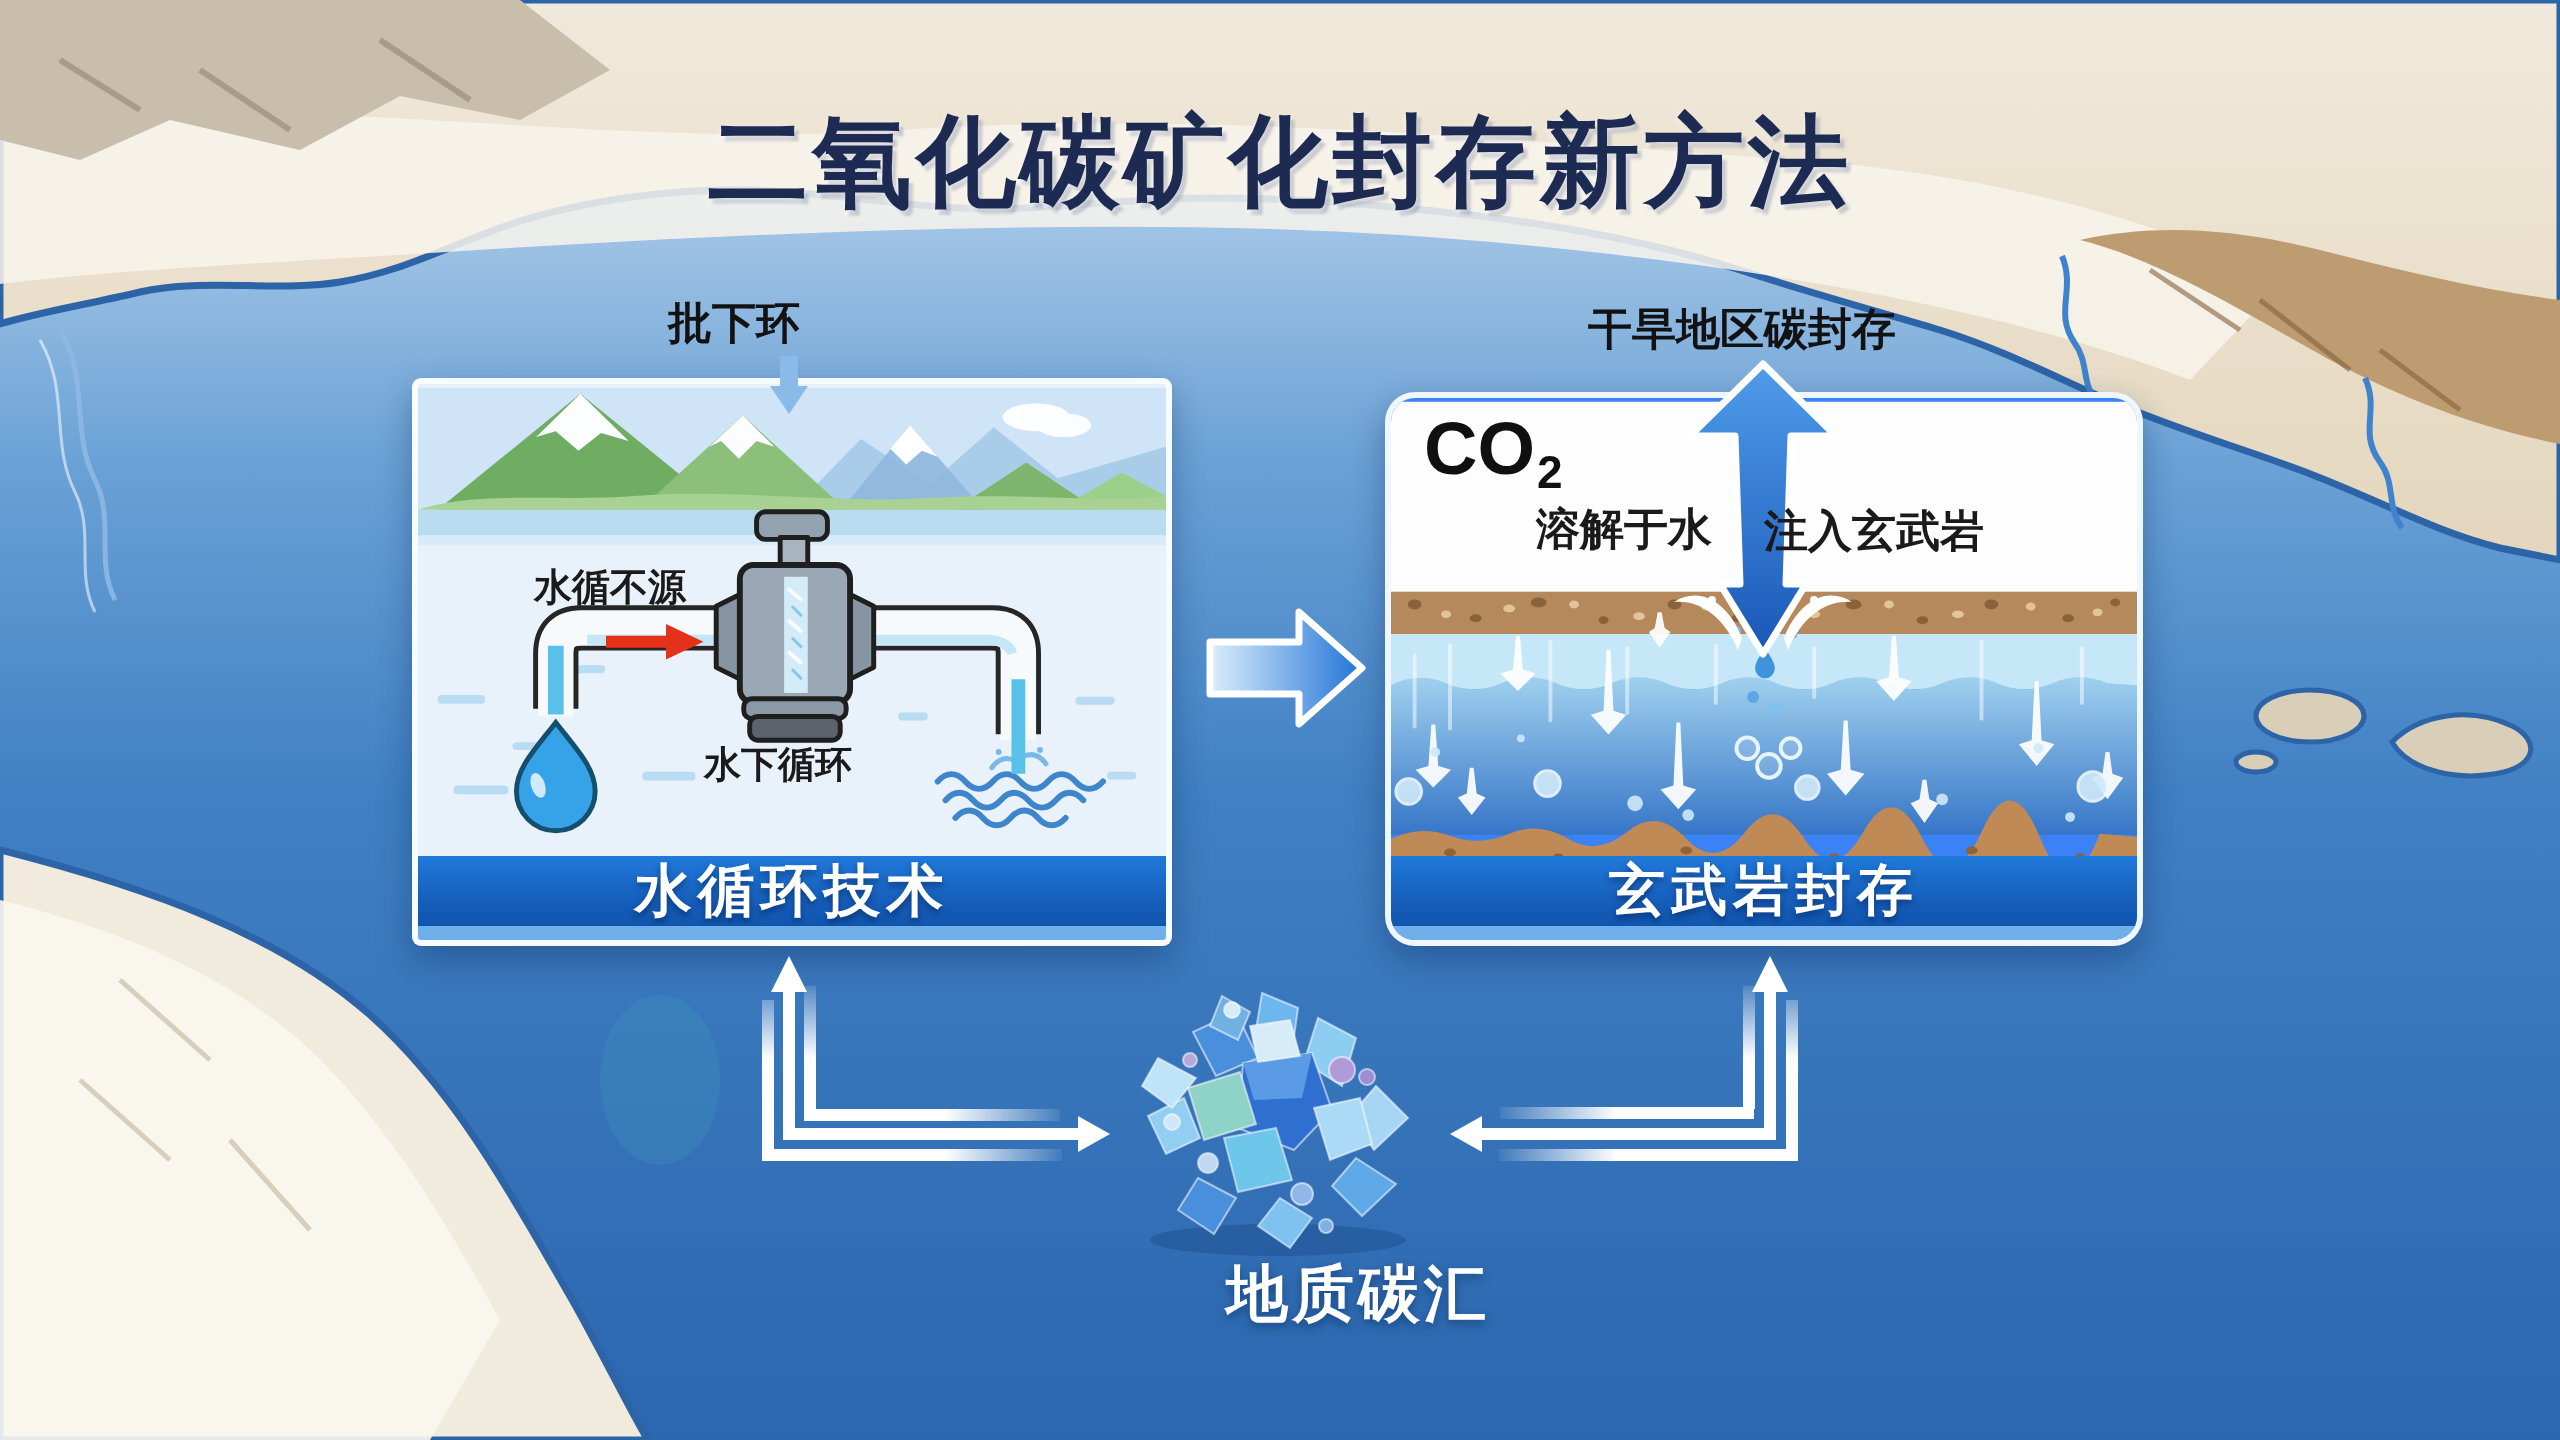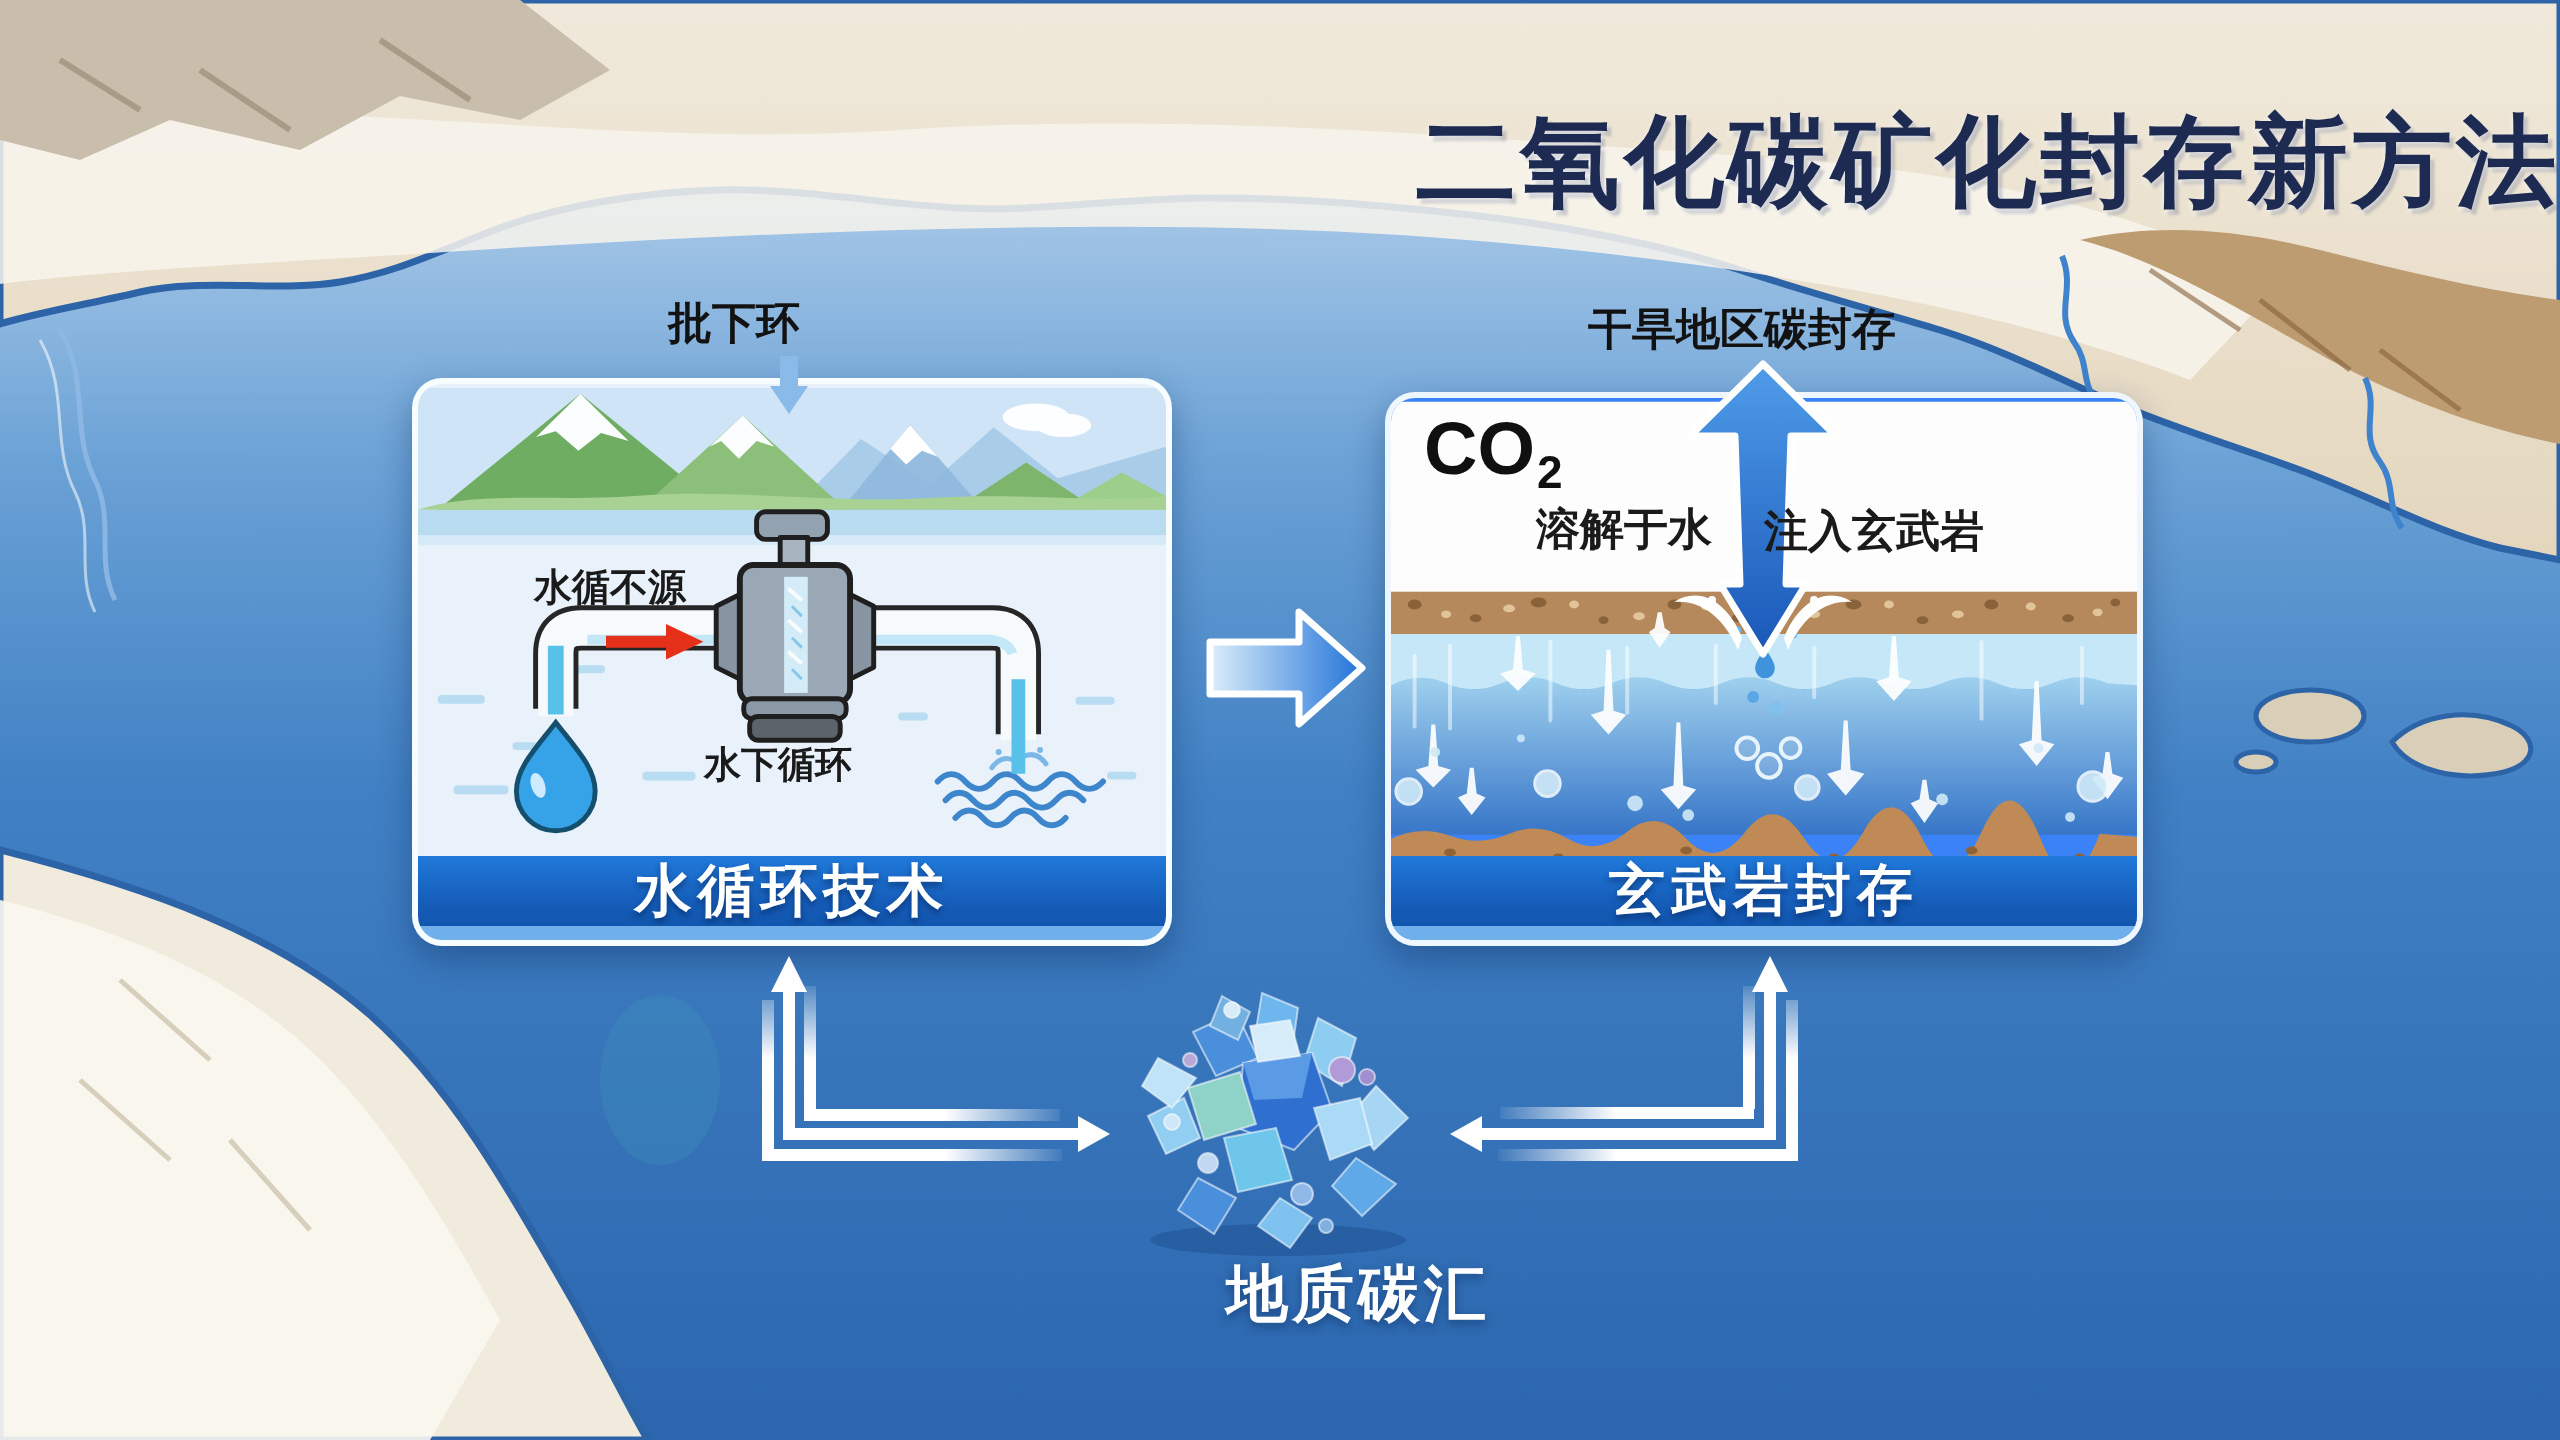--- a/index.html
+++ b/index.html
@@ -1,37 +1,37 @@
 <!DOCTYPE html>
 <html><head>
 <meta charset="utf-8">
 <style>
   html,body{margin:0;padding:0;}
   body{width:2560px;height:1440px;overflow:hidden;position:relative;
        font-family:"Liberation Sans","DejaVu Sans",sans-serif;background:#4a86c8;}
   .abs{position:absolute;}
   svg{display:block;}
   
-  .title{left:0;top:96px;width:2560px;text-align:right;font-size:100px;font-weight:900;
+  .title{left:0;top:96px;width:2560px;text-align:center;font-size:100px;font-weight:900;
          color:#1d2a52;letter-spacing:4px;z-index:7;
          text-shadow:0 3px 6px rgba(255,255,255,.65),4px 5px 3px rgba(25,40,90,.25);}
   .callout{font-size:44px;font-weight:600;color:#121212;z-index:7;text-align:left;}
   .lp-callout{left:668px;top:294px;width:240px;}
   .rp-callout{left:1588px;top:300px;width:350px;}
   .small-label{font-size:38px;font-weight:600;color:#1a1a1a;z-index:7;white-space:nowrap;}
   .lp-source{left:534px;top:562px;}
   .lp-cycle{left:704px;top:740px;font-size:37px;}
   .rp-dissolve{left:1536px;top:500px;font-size:44px;}
   .rp-inject{left:1764px;top:502px;font-size:44px;}
   .co2{left:1424px;top:406px;z-index:7;color:#101010;font-weight:800;font-size:74px;white-space:nowrap;}
   .co2 .sub{font-size:46px;font-weight:800;position:relative;top:14px;left:2px;}
   
   .panel{z-index:3;border-radius:30px;border:6px solid rgba(248,252,255,.95);
          box-shadow:0 14px 34px rgba(15,45,95,.4);overflow:hidden;box-sizing:border-box;}
-  .left-panel{left:412px;top:378px;width:760px;height:568px;background:#e9f1fa;}
+  .left-panel{left:412px;top:378px;width:760px;height:568px;background:#e9f1fa;border-radius:9px;}
   .right-panel{left:1385px;top:392px;width:758px;height:554px;background:#3b82f6;}
   .banner{position:absolute;left:0;right:0;bottom:14px;height:70px;z-index:4;
           background:linear-gradient(180deg,#2079da 0%,#155cb8 70%,#1156ae 100%);
           display:flex;align-items:center;justify-content:center;}
   .banner span{color:#fff;font-weight:800;font-size:57px;letter-spacing:6px;
                text-shadow:0 4px 6px rgba(0,20,60,.45);}
   .banner-strip{position:absolute;left:0;right:0;bottom:0;height:14px;background:#6fb0ea;z-index:4;}
   .sink-label{left:1070px;top:1252px;width:420px;text-align:right;z-index:7;
               font-size:62px;font-weight:800;color:#ffffff;letter-spacing:4px;
               text-shadow:0 4px 10px rgba(8,40,90,.55);}

